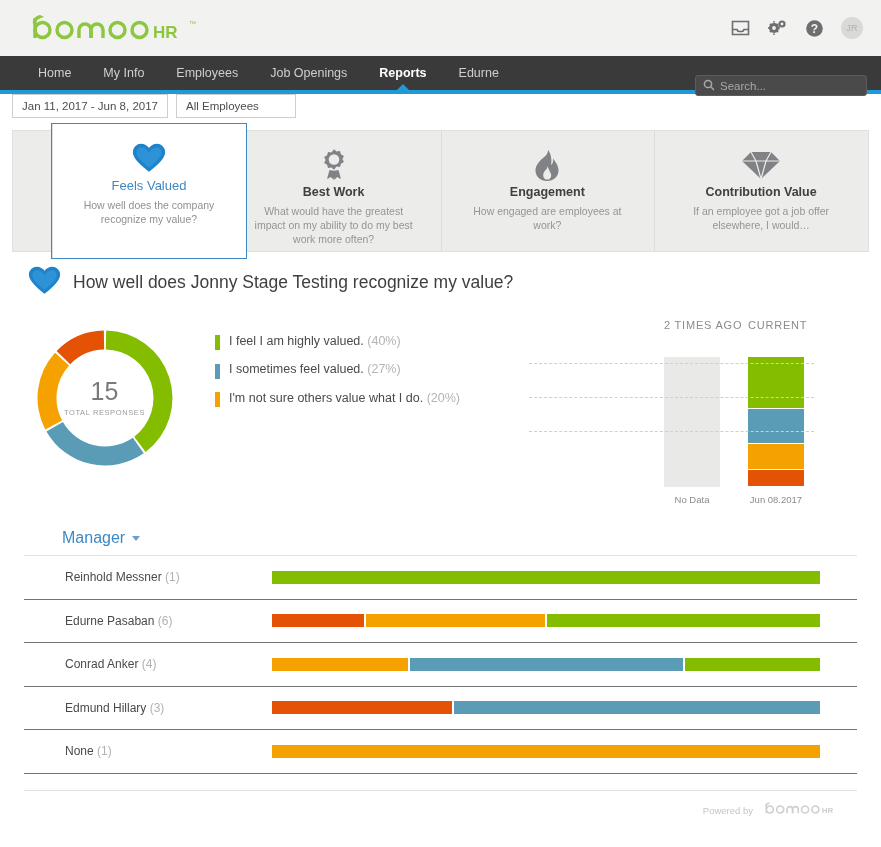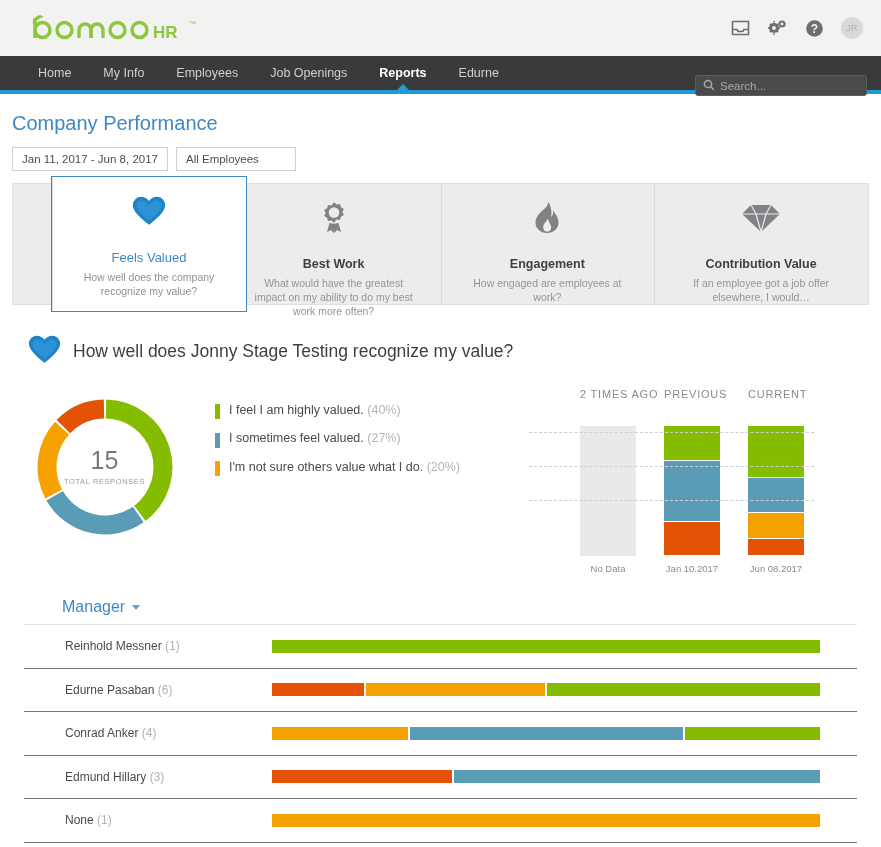--- a/index.html
+++ b/index.html
@@ -86,41 +86,40 @@
     flex: 1; display: flex; flex-direction: column;
     align-items: center; justify-content: flex-start;
     padding-top: 17px; position: relative;
     cursor: pointer;
   }
   .card + .card::before {
     content: ""; position: absolute; left: 0; top: 0;
     width: 1px; height: 100%; background: #dcdcda;
   }
   .card-icon { height: 34px; display: flex; align-items: center; color: #808285; }
-  .card-title { font-size: 12.5px; font-weight: bold; color: #3f3f3f; margin-top: 22px; }
+  .card-title { font-size: 12.5px; font-weight: bold; color: #3f3f3f; margin-top: 3px; }
   .card-sub {
     font-size: 10.5px; color: #959595; text-align: center;
     margin-top: 5px; line-height: 1.35; max-width: 170px;
   }
   .card.selected {
     position: absolute; left: 38px; top: -8px;
     width: 196px; height: 136px;
     background: #fff; border: 1px solid #3e88c5;
     z-index: 3; flex: none;
   }
   .card.selected .card-icon { color: #1f83c9; }
   .card.selected .card-title { color: #3e88c5; font-weight: normal; font-size: 13px; }
   .card.selected .card-sub { color: #8f9193; max-width: 160px; }
   .card.placeholder { visibility: hidden; }
 
   
   .question {
     display: flex; align-items: center; gap: 12px;
     padding: 14px 0 6px 16px;
-    margin-top: 16px;
   }
   .question .qtext { font-size: 17.5px; color: #3f3f3f; }
 
   
   .results { display: flex; padding: 10px 0 6px 0; }
   .donut-wrap { width: 185px; display: flex; justify-content: center; padding-top: 8px; }
   .donut { position: relative; width: 150px; height: 150px; }
   .donut-center {
     position: absolute; inset: 0;
     display: flex; flex-direction: column;
@@ -265,21 +264,20 @@
           <path d="M7.8 7.8L11 11" stroke="#a8a8a8" stroke-width="1.5"></path>
         </svg>
     </span>
     <span>Search...</span>
   </div>
 </div>
 <div class="navrule"></div>
 
 <div class="page">
 
-  <h1 class="page-title">Company Performance</h1>
 
   <div class="filters">
     <div class="filter wide">Jan 11, 2017 - Jun 8, 2017</div>
     <div class="filter">All Employees</div>
   </div>
 
   <div class="cards">
 
     <div class="card placeholder"></div>
 
@@ -392,29 +390,20 @@
     <div class="trend">
       <div class="gridline" style="top:48px"></div>
       <div class="gridline" style="top:82px"></div>
       <div class="gridline" style="top:116px"></div>
 
       <div class="trend-cols">
         <div class="trend-col">
           <div class="trend-head">2 TIMES AGO</div>
           <div class="trend-bar nodata"></div>
           <div class="trend-foot">No Data</div>
-        </div>
-        <div class="trend-col">
-          <div class="trend-head">PREVIOUS</div>
-          <div class="trend-bar" id="trend-bar-1" style="justify-content: flex-start; align-self: flex-start;">
-              <div class="seg" style="background: rgb(132, 189, 0); height: 27%; border-bottom: 1px solid rgb(255, 255, 255);"></div>
-              <div class="seg" style="background: rgb(90, 155, 181); height: 47%; border-bottom: 1px solid rgb(255, 255, 255);"></div>
-              <div class="seg" style="background: rgb(227, 82, 5); height: 26%; border-bottom: 1px solid rgb(255, 255, 255);"></div>
-            </div>
-          <div class="trend-foot">Jan 10.2017</div>
         </div>
         <div class="trend-col">
           <div class="trend-head">CURRENT</div>
           <div class="trend-bar" id="trend-bar-2" style="justify-content: flex-start; align-self: flex-start;">
               <div class="seg" style="background: rgb(132, 189, 0); height: 40%; border-bottom: 1px solid rgb(255, 255, 255);"></div>
               <div class="seg" style="background: rgb(90, 155, 181); height: 27%; border-bottom: 1px solid rgb(255, 255, 255);"></div>
               <div class="seg" style="background: rgb(245, 162, 0); height: 20%; border-bottom: 1px solid rgb(255, 255, 255);"></div>
               <div class="seg" style="background: rgb(227, 82, 5); height: 13%; border-bottom: 1px solid rgb(255, 255, 255);"></div>
             </div>
           <div class="trend-foot">Jun 08.2017</div>

